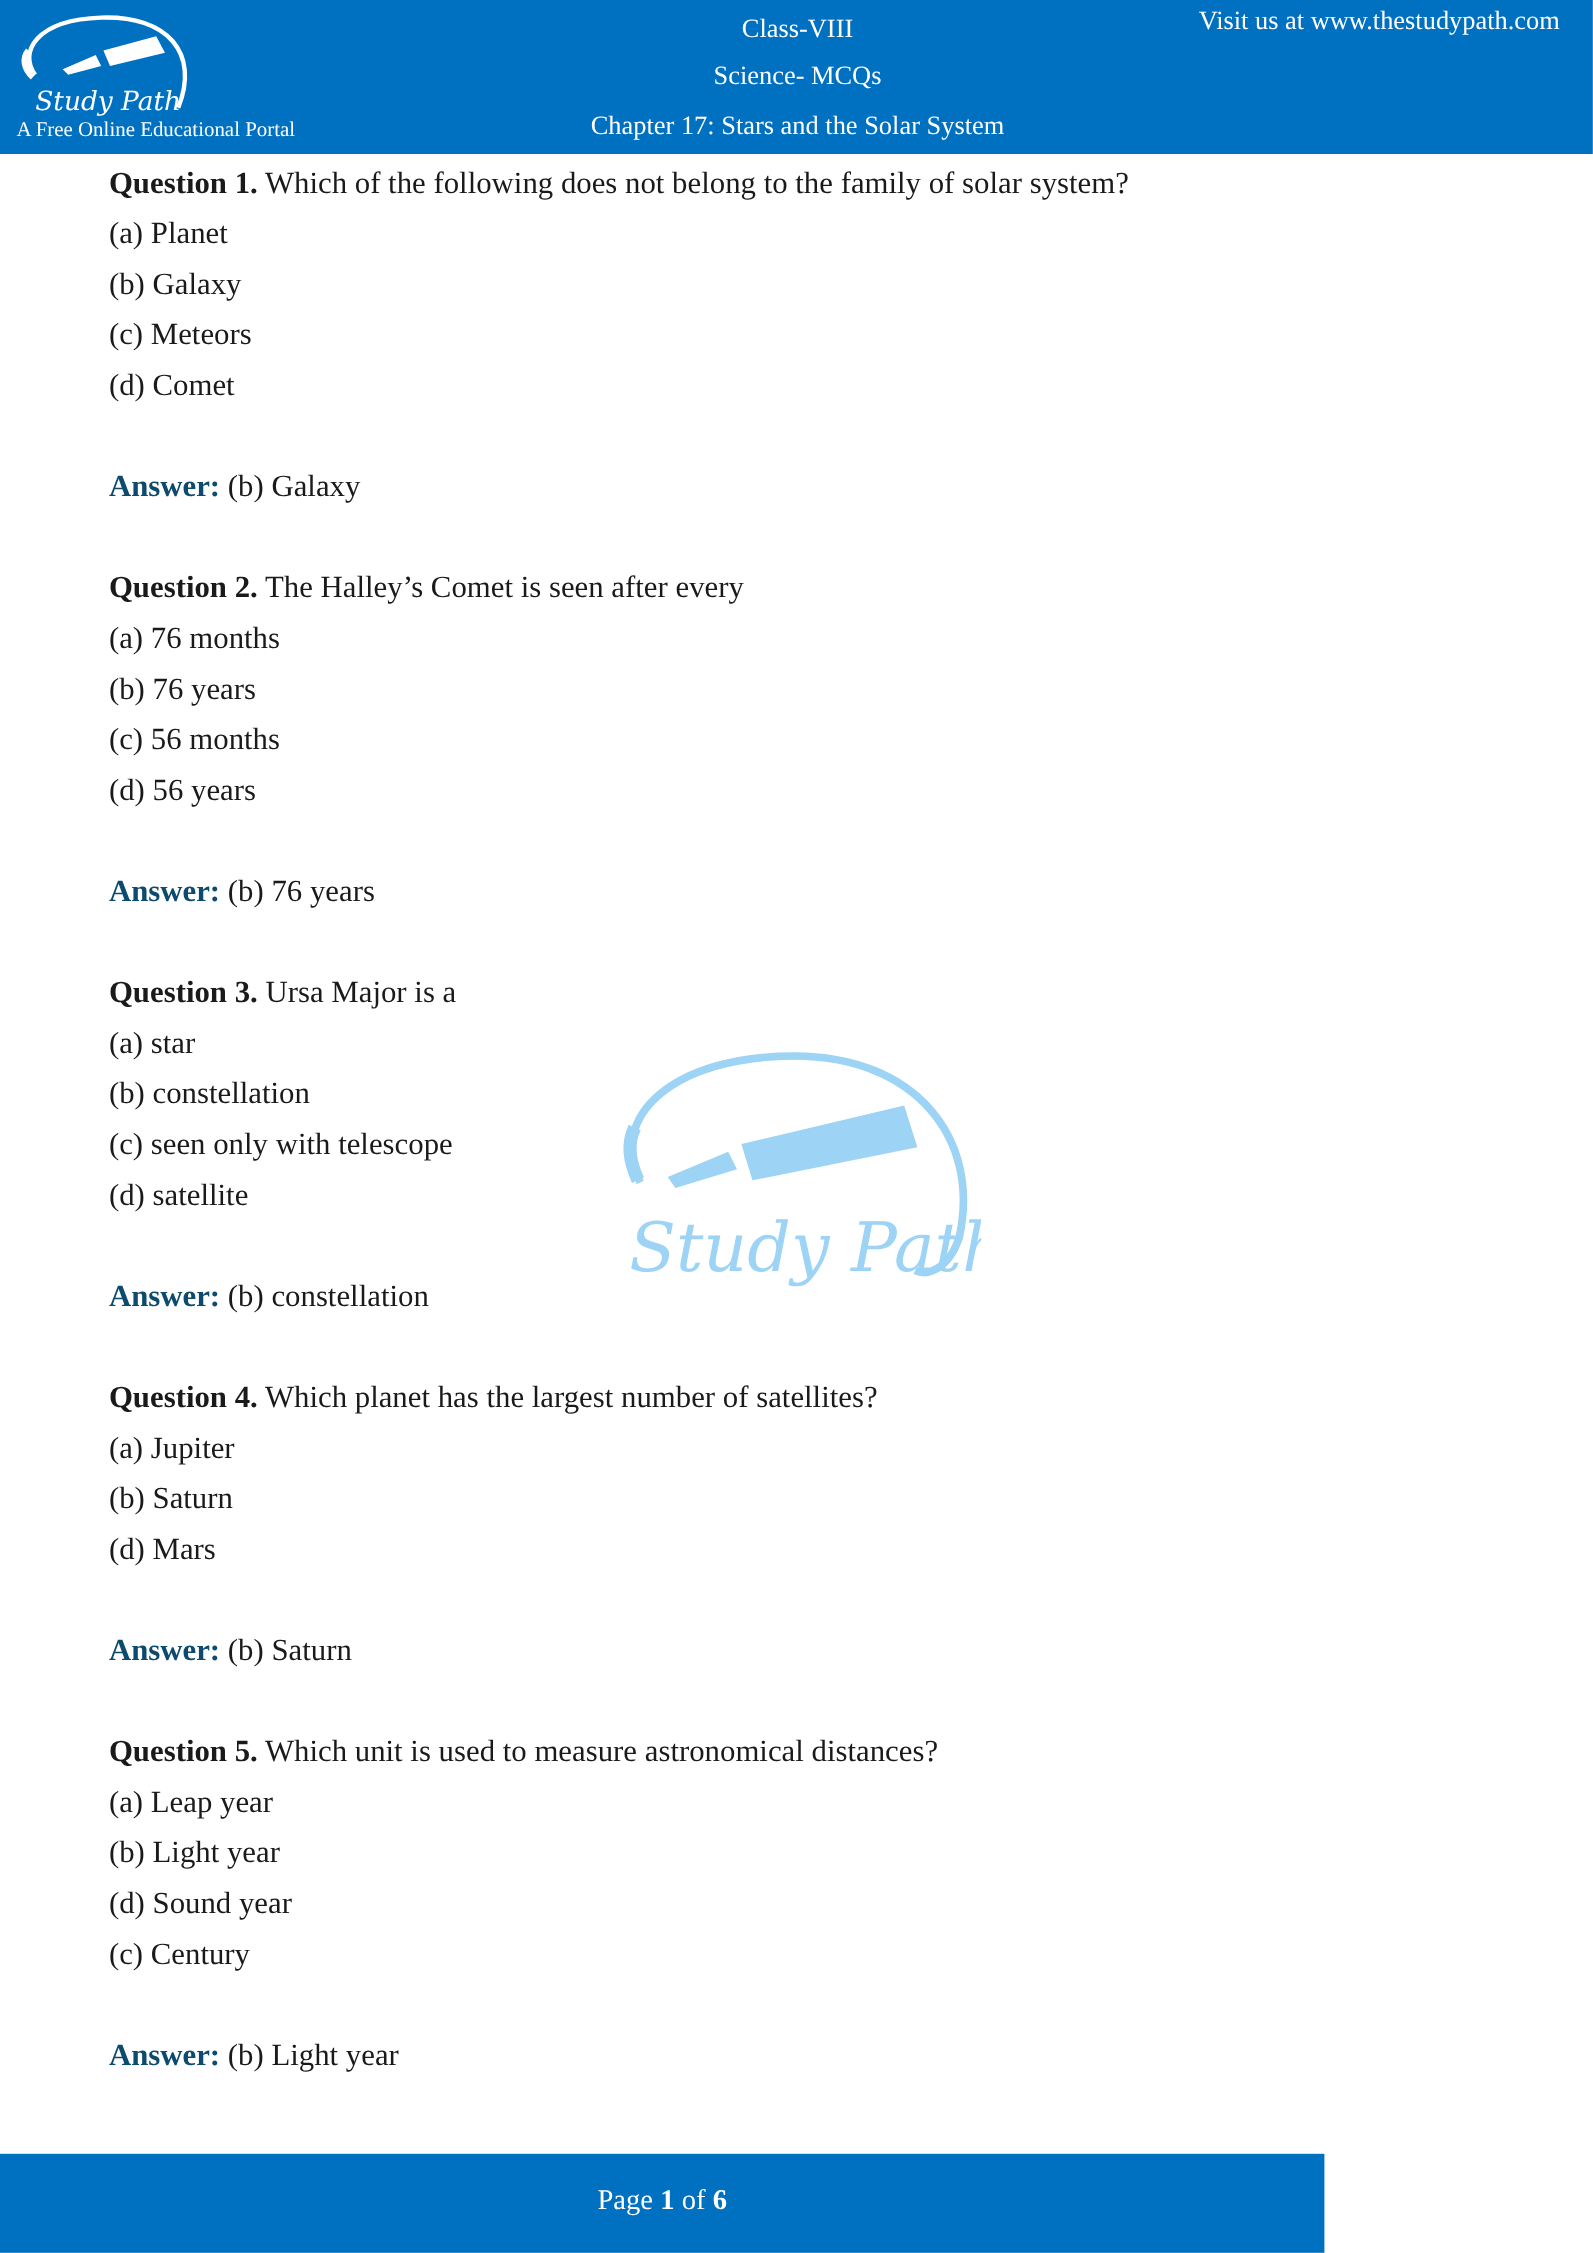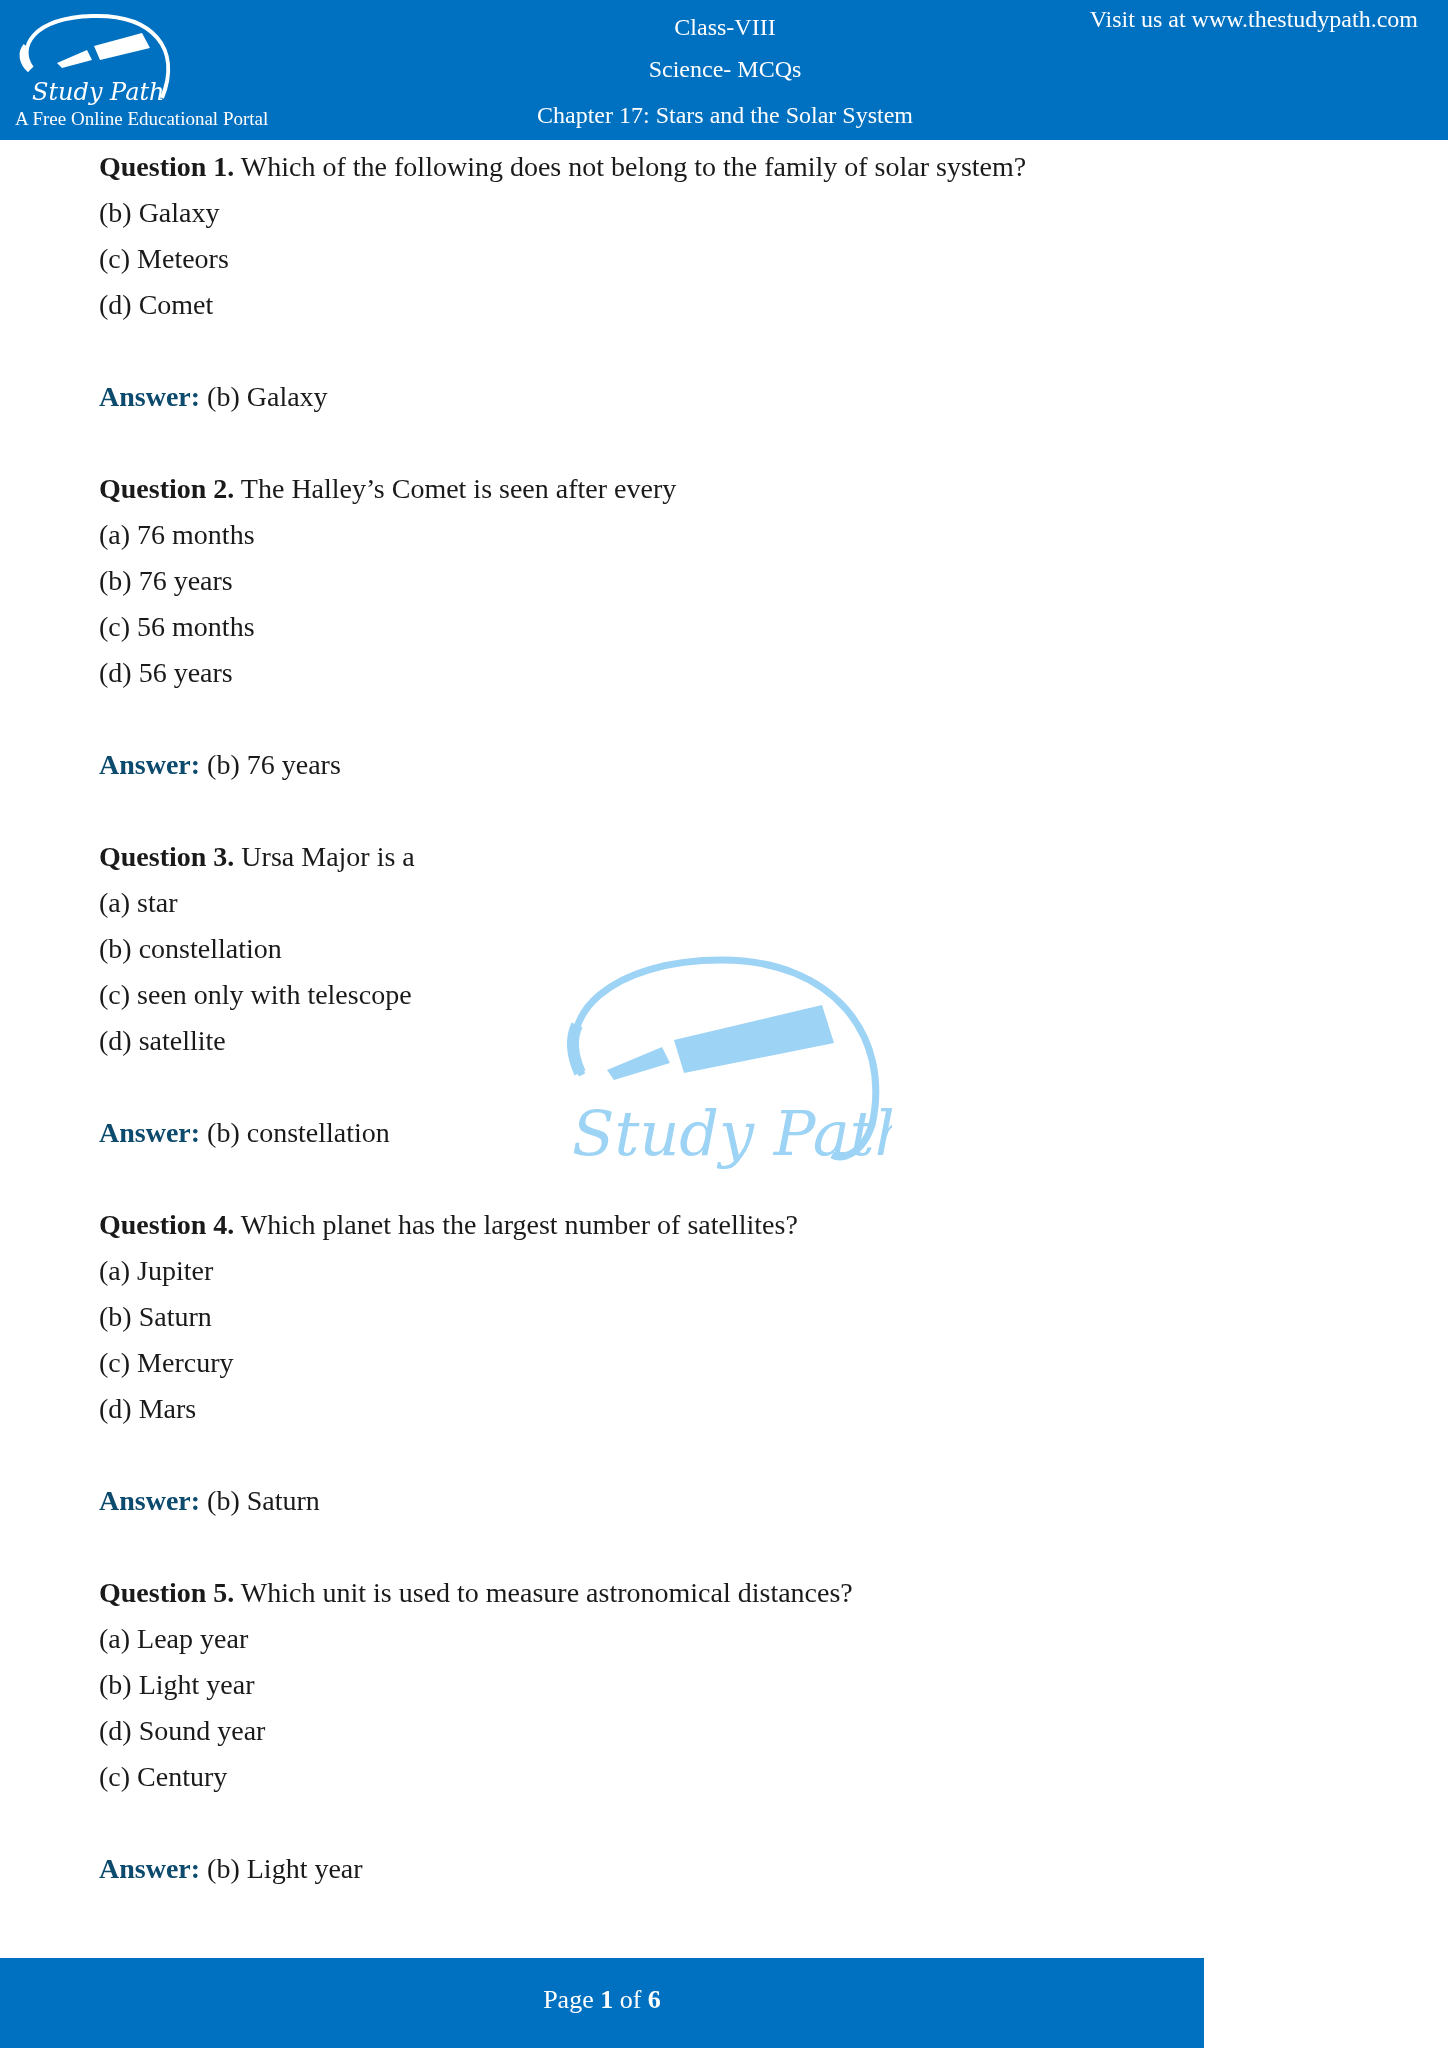--- a/index.html
+++ b/index.html
@@ -79,20 +79,21 @@
   <path d="M28 118 C 20 100, 18 85, 25 70" fill="none" stroke="#9dd3f5" stroke-width="12"></path>
   <polygon points="55,115 110,92 118,108 62,125" fill="#9dd3f5"></polygon>
   <polygon points="122,85 270,50 282,88 132,118" fill="#9dd3f5"></polygon>
   <text x="20" y="200" font-family="DejaVu Serif, serif" font-style="italic" font-size="62" fill="#9dd3f5">Study Path</text>
 </svg>
 
 <div class="content">
 
   <div class="q-block">
     <div class="q-line"><span class="q-label">Question 1.</span> <span>Which of the following does not belong to the family of solar system?</span></div>
+    <div class="opt">(a) Planet</div>
     <div class="opt">(b) Galaxy</div>
     <div class="opt">(c) Meteors</div>
     <div class="opt">(d) Comet</div>
     <div class="gap"></div>
     <div class="ans"><span class="ans-label">Answer:</span> <span>(b) Galaxy</span></div>
     <div class="gap"></div>
   </div>
 
   <div class="q-block">
     <div class="q-line"><span class="q-label">Question 2.</span> <span>The Halley’s Comet is seen after every</span></div>
@@ -113,21 +114,20 @@
     <div class="opt">(d) satellite</div>
     <div class="gap"></div>
     <div class="ans"><span class="ans-label">Answer:</span> <span>(b) constellation</span></div>
     <div class="gap"></div>
   </div>
 
   <div class="q-block">
     <div class="q-line"><span class="q-label">Question 4.</span> <span>Which planet has the largest number of satellites?</span></div>
     <div class="opt">(a) Jupiter</div>
     <div class="opt">(b) Saturn</div>
-    <div class="opt">(c) Mercury</div>
     <div class="opt">(d) Mars</div>
     <div class="gap"></div>
     <div class="ans"><span class="ans-label">Answer:</span> <span>(b) Saturn</span></div>
     <div class="gap"></div>
   </div>
 
   <div class="q-block">
     <div class="q-line"><span class="q-label">Question 5.</span> <span>Which unit is used to measure astronomical distances?</span></div>
     <div class="opt">(a) Leap year</div>
     <div class="opt">(b) Light year</div>

